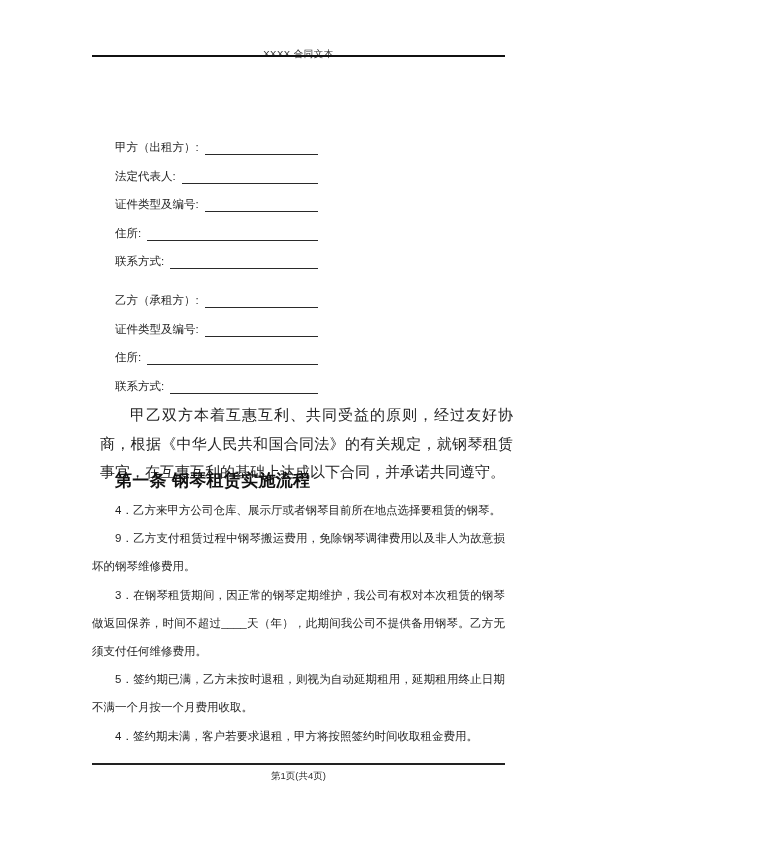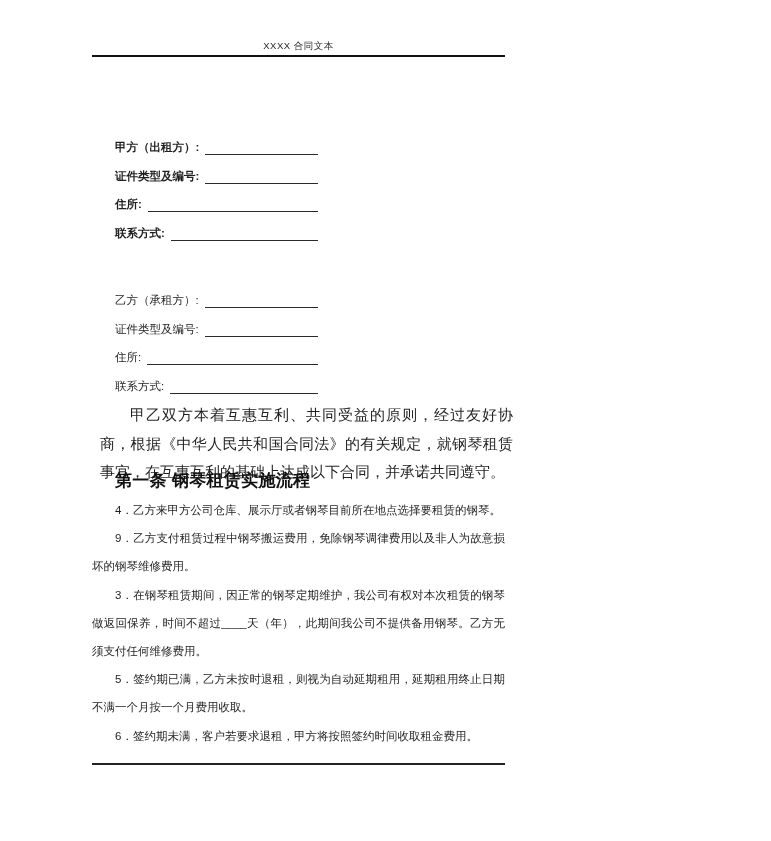--- a/index.html
+++ b/index.html
@@ -14,37 +14,37 @@
   .page {
     position: absolute; left: 0; top: 0;
     width: 771px; height: 841px;
     background: #ffffff;
   }
   .doc {
     position: absolute; left: 92px; top: 0;
     width: 413px; height: 841px;
   }
   .header-text {
-    position: absolute; top: 40px; left: 0; width: 100%;
+    position: absolute; top: 48px; left: 0; width: 100%;
     text-align: center; font-size: 9.5px; color: #2a2a2a;
     letter-spacing: 0.5px;
   }
   .header-rule {
     position: absolute; top: 55px; left: 0; width: 100%;
     border-top: 2px solid #111111;
   }
   .doc-title {
     position: absolute; top: 88px; left: 0; width: 100%;
     text-align: center; font-size: 19px; font-weight: bold;
     letter-spacing: 1px; color: #111111;
   }
   .fields {
     position: absolute; left: 23px; width: 203px;
   }
-  .fields-a { top: 127px; font-weight: bold; }
+  .fields-a { top: 127px; }
   .fields-b { top: 280px; }
   .field-row {
     height: 28.4px;
     display: flex; align-items: flex-end;
   }
   .field-label {
     font-size: 11.5px; color: #1f1f1f; white-space: nowrap;
     line-height: 15px;
   }
   .field-blank {
@@ -86,20 +86,24 @@
     <div class="header-text">XXXX 合同文本</div>
     <div class="header-rule"></div>
 
 
     <div class="fields fields-a">
       <div class="field-row">
         <span class="field-label">甲方（出租方）:</span>
         <span class="field-blank"></span>
       </div>
       <div class="field-row">
+        <span class="field-label">法定代表人:</span>
+        <span class="field-blank"></span>
+      </div>
+      <div class="field-row">
         <span class="field-label">证件类型及编号:</span>
         <span class="field-blank"></span>
       </div>
       <div class="field-row">
         <span class="field-label">住所:</span>
         <span class="field-blank"></span>
       </div>
       <div class="field-row">
         <span class="field-label">联系方式:</span>
         <span class="field-blank"></span>
@@ -127,19 +131,20 @@
 
     <p class="preamble">甲乙双方本着互惠互利、共同受益的原则，经过友好协商，根据《中华人民共和国合同法》的有关规定，就钢琴租赁事宜，在互惠互利的基础上达成以下合同，并承诺共同遵守。</p>
 
     <div class="section-heading">第一条  钢琴租赁实施流程</div>
 
     <div class="items">
       <p class="clause">4．乙方来甲方公司仓库、展示厅或者钢琴目前所在地点选择要租赁的钢琴。</p>
       <p class="clause">9．乙方支付租赁过程中钢琴搬运费用，免除钢琴调律费用以及非人为故意损坏的钢琴维修费用。</p>
       <p class="clause">3．在钢琴租赁期间，因正常的钢琴定期维护，我公司有权对本次租赁的钢琴做返回保养，时间不超过____天（年），此期间我公司不提供备用钢琴。乙方无须支付任何维修费用。</p>
       <p class="clause">5．签约期已满，乙方未按时退租，则视为自动延期租用，延期租用终止日期不满一个月按一个月费用收取。</p>
-      <p class="clause">6．签约期未满，客户若要求退租，甲方将按照签约时间收取租金费用。</p>
+      <p class="clause">4．签约期未满，客户若要求退租，甲方将按照签约时间收取租金费用。</p>
     </div>
 
     <div class="footer-rule"></div>
+    <div class="footer-text">第1页(共4页)</div>
 
   </div>
 </div>
 
 </body></html>

